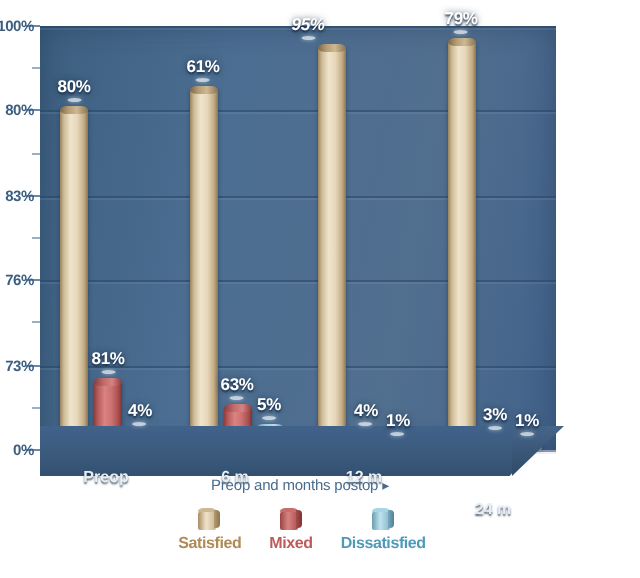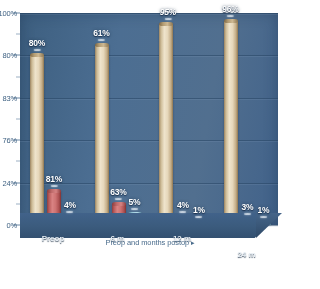--- a/index.html
+++ b/index.html
@@ -77,21 +77,21 @@
   .y-axis {
     position: absolute;
     left: 0; top: 0;
     width: 20px;
     height: 238px;
   }
   .y-label {
     position: absolute;
     right: 3px;
     font-size: 7.5px;
-    font-weight: normal;
+    font-weight: bold;
     color: #3c5f80;
     letter-spacing: -.2px;
     white-space: nowrap;
     transform: translateY(-50%);
   }
   .tick-major {
     position: absolute;
     right: 0;
     width: 7px;
     height: 1px;
@@ -333,21 +333,21 @@
 
   <div class="floor">
     <div class="floor-slab"></div>
     <div class="floor-wedge"></div>
   </div>
 
   <div class="y-axis" id="y-axis">
       <div class="tick-major" style="top: 225px;"></div>
       <div class="y-label" style="top: 225px;">0%</div>
       <div class="tick-major" style="top: 182.6px;"></div>
-      <div class="y-label" style="top: 182.6px;">24%</div>
+      <div class="y-label" style="top: 182.6px;">73%</div>
       <div class="tick-major" style="top: 140.2px;"></div>
       <div class="y-label" style="top: 140.2px;">76%</div>
       <div class="tick-major" style="top: 97.8px;"></div>
       <div class="y-label" style="top: 97.8px;">83%</div>
       <div class="tick-major" style="top: 55.4px;"></div>
       <div class="y-label" style="top: 55.4px;">80%</div>
       <div class="tick-major" style="top: 13px;"></div>
       <div class="y-label" style="top: 13px;">100%</div>
       <div class="tick-minor" style="top: 203.8px;"></div>
       <div class="tick-minor" style="top: 161.4px;"></div>
@@ -374,34 +374,34 @@
         <span class="stem"></span>
       </div>
       <div class="dlabel" style="left: 118.5px; top: 187.8px;">
         <span class="txt">63%</span>
         <span class="stem"></span>
       </div>
       <div class="dlabel" style="left: 134.5px; top: 198.4px;">
         <span class="txt">5%</span>
         <span class="stem"></span>
       </div>
-      <div class="dlabel" style="left: 168px; top: 7.6px; font-style: italic;">
+      <div class="dlabel" style="left: 154px; top: 7.6px; font-style: italic;">
         <span class="txt">95%</span>
         <span class="stem"></span>
       </div>
       <div class="dlabel" style="left: 183px; top: 200.52px;">
         <span class="txt">4%</span>
         <span class="stem"></span>
       </div>
       <div class="dlabel" style="left: 199px; top: 206px;">
         <span class="txt">1%</span>
         <span class="stem"></span>
       </div>
       <div class="dlabel" style="left: 230.5px; top: 5.48px;">
-        <span class="txt">96%</span>
+        <span class="txt">79%</span>
         <span class="stem"></span>
       </div>
       <div class="dlabel" style="left: 247.5px; top: 202.64px;">
         <span class="txt">3%</span>
         <span class="stem"></span>
       </div>
       <div class="dlabel" style="left: 263.5px; top: 206px;">
         <span class="txt">1%</span>
         <span class="stem"></span>
       </div>
@@ -412,14 +412,40 @@
       <div class="cat-label" style="left: 117.5px; top: 234px;">6 m</div>
       <div class="cat-label" style="left: 182px; top: 234px;">12 m</div>
       <div class="cat-label" style="left: 246.5px; top: 250px;">24 m</div>
     </div>
 
   <div class="x-title">
     <span>Preop and months postop</span>
     <span class="arrow">▸</span>
   </div>
 
+  <div class="legend" id="legend">
+      <div class="legend-item">
+        <div class="swatch sw-sat">
+          <div class="top"></div>
+          <div class="face"></div>
+          <div class="side"></div>
+        </div>
+        <div class="legend-label lg-sat">Satisfied</div>
+      </div>
+      <div class="legend-item">
+        <div class="swatch sw-mix">
+          <div class="top"></div>
+          <div class="face"></div>
+          <div class="side"></div>
+        </div>
+        <div class="legend-label lg-mix">Mixed</div>
+      </div>
+      <div class="legend-item">
+        <div class="swatch sw-dis">
+          <div class="top"></div>
+          <div class="face"></div>
+          <div class="side"></div>
+        </div>
+        <div class="legend-label lg-dis">Dissatisfied</div>
+      </div>
+    </div>
 
 </div>
 
 </body></html>

